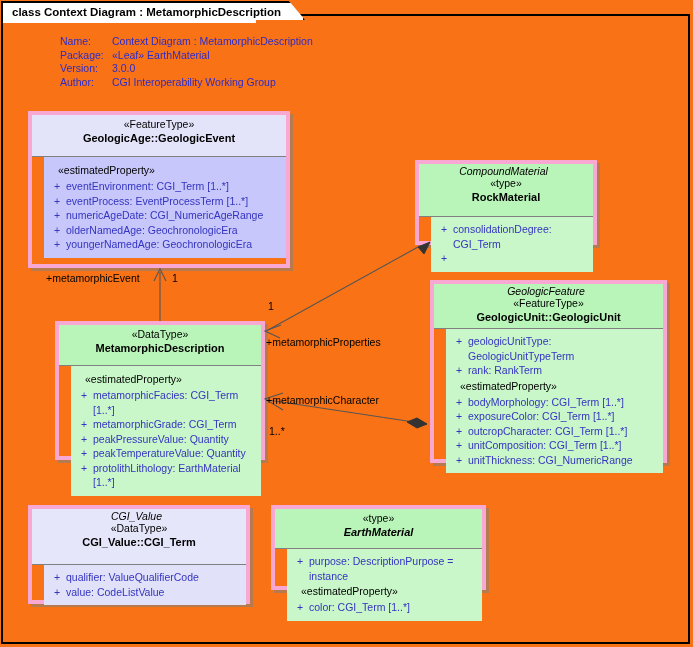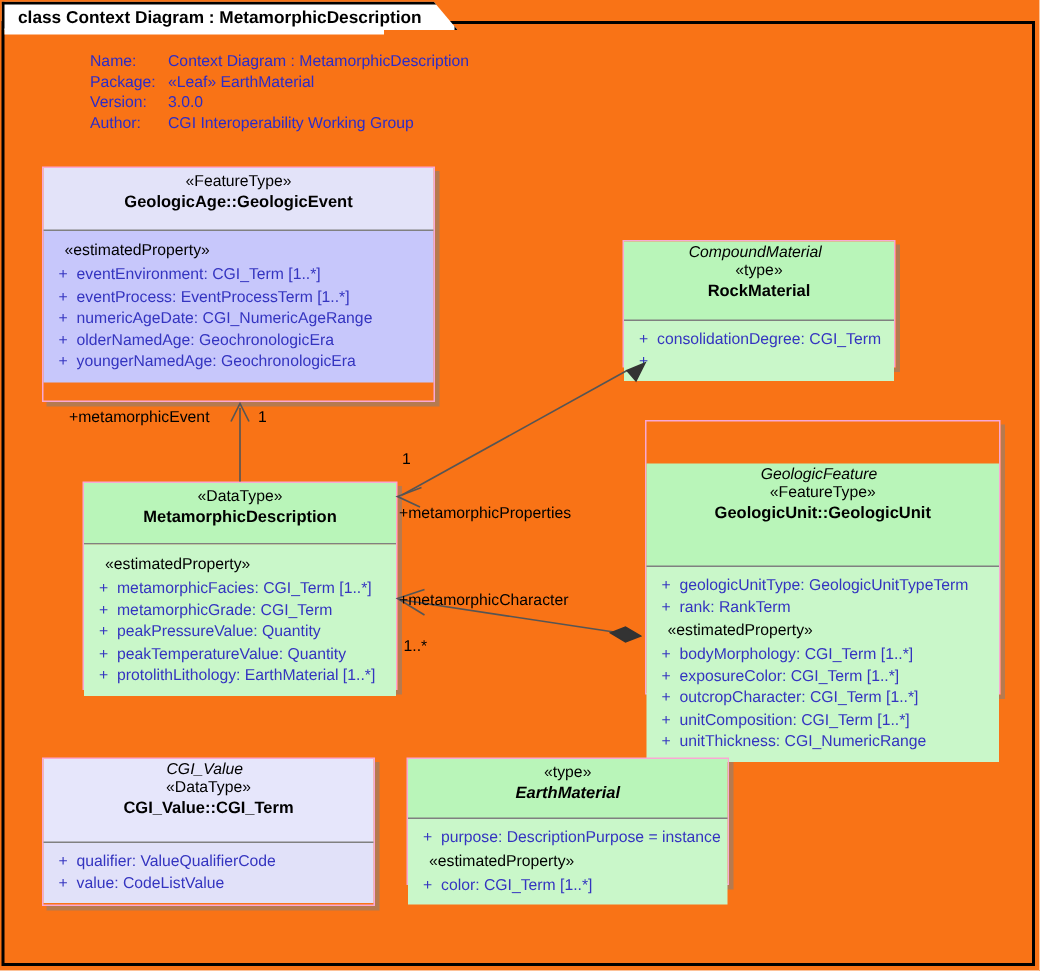--- a/index.html
+++ b/index.html
@@ -55,33 +55,34 @@
     line-height: 13.5px;
   }
   .meta table { border-collapse: collapse; }
   .meta td { padding: 0; font-size: 10.5px; color: #2c2cc8; vertical-align: top; }
   .meta td.k { width: 52px; margin-left: 17px; }
 
   
   .cls {
     position: absolute;
     box-sizing: border-box;
-    border: 1px solid #f9a8d4;
+    border: 4px solid #f9a8d4;
     box-shadow: 3px 3px 0 rgba(128,128,128,0.55);
     z-index: 4;
   }
   .cls .head {
     box-sizing: border-box;
     border-bottom: 1px solid #808080;
     padding: 3px 5px 5px 5px;
     text-align: center;
   }
   .cls .body {
     box-sizing: border-box;
     padding: 5px 4px 6px 4px;
+    margin-left: 12px;
   }
   .stereo { font-size: 10.5px; color: #000; line-height: 13px; }
   .cname  { font-size: 11px; font-weight: bold; color: #000; line-height: 14px; }
   .cname.ital { font-style: italic; }
   .pkg {
     font-size: 10.5px; font-style: italic; color: #000;
     text-align: center; line-height: 12px;
     padding: 1px 5px 0 0;
   }
   .grp {
@@ -196,21 +197,21 @@
         <span class="vis">+</span>
         <span class="txt">consolidationDegree: CGI_Term</span>
       </div>
       <div class="attr">
         <span class="vis">+</span>
       </div>
     </div>
   </div>
 
   <div class="cls green" style="left:430px; top:280px; width:237px; height:183px;">
-    <div class="head" style="height:69px; padding-top:0;margin-top:28px;">
+    <div class="head" style="height:45px; padding-top:0;">
       <div class="pkg">GeologicFeature</div>
       <div class="stereo">«FeatureType»</div>
       <div class="cname">GeologicUnit::GeologicUnit</div>
     </div>
     <div class="body">
       <div class="attr">
         <span class="vis">+</span>
         <span class="txt">geologicUnitType: GeologicUnitTypeTerm</span>
       </div>
       <div class="attr">

